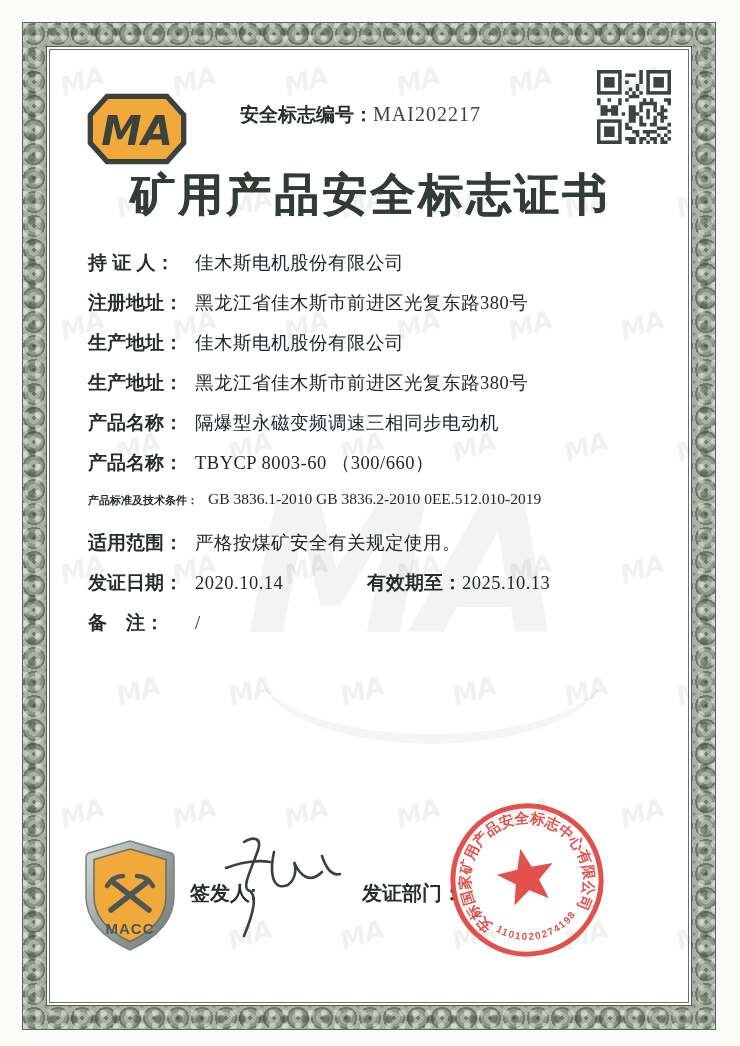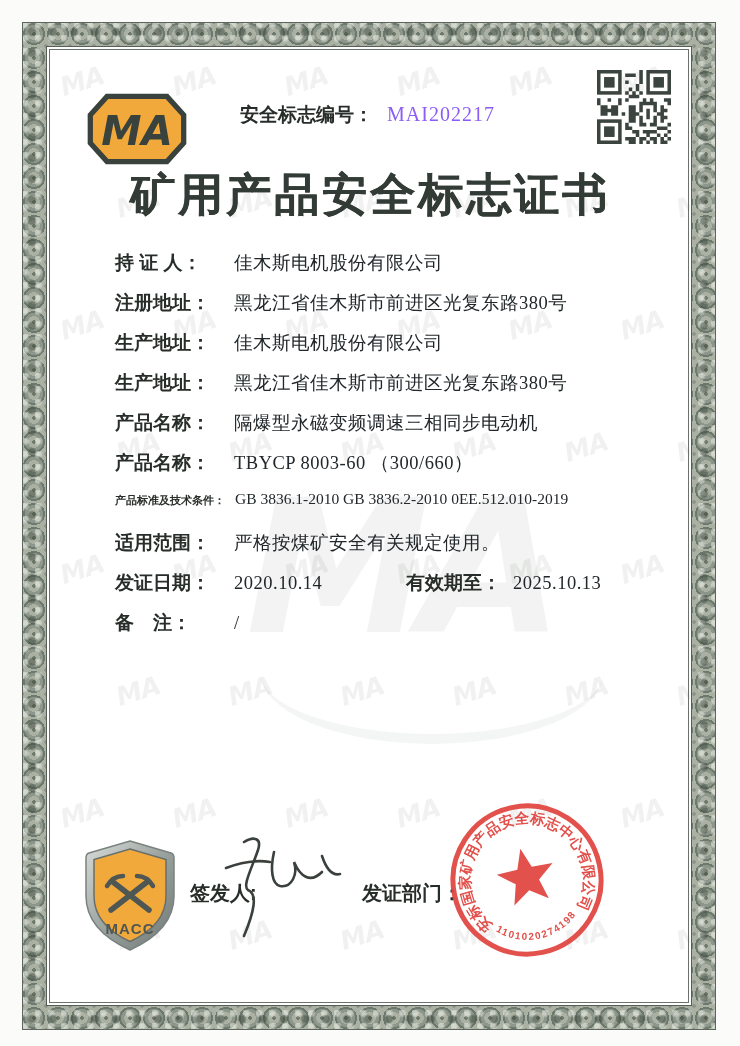--- a/index.html
+++ b/index.html
@@ -21,34 +21,34 @@
   .wm-tile{position:absolute;font:italic 700 26px "DejaVu Sans",sans-serif;color:rgba(110,122,112,.10);
     transform:rotate(-18deg);letter-spacing:-1px;}
   .wm-big{position:absolute;left:198px;top:428px;font:italic 900 185px "DejaVu Sans",sans-serif;
     color:rgba(105,115,108,.085);letter-spacing:-10px;line-height:1;}
   .wm-arc{position:absolute;left:212px;top:552px;width:344px;height:134px;border-radius:50%;
     border-bottom:10px solid rgba(105,115,108,.07);}
   .content{position:absolute;inset:0;z-index:5;}
 
   
   .ma-logo{position:absolute;left:84px;top:92px;}
-  .certno{position:absolute;left:240px;top:102px;display:flex;align-items:baseline;gap:14px;}
+  .certno{position:absolute;left:240px;top:102px;display:flex;align-items:baseline;}
   .certno .lbl{font-family:"Liberation Sans",sans-serif;font-weight:700;font-size:19px;color:#272d29;}
-  .certno .val{font-size:20px;letter-spacing:1px;color:#8b5cf6;}
+  .certno .val{font-size:20px;letter-spacing:1px;color:#404040;}
   .qr{position:absolute;left:597px;top:70px;}
   .title{position:absolute;left:0;top:165px;width:100%;text-align:center;
     font-size:45px;font-weight:700;letter-spacing:3px;color:#333b36;
     text-shadow:0.5px 0 0 #333b36;}
 
   
   .fields{position:absolute;left:88px;top:250px;right:70px;}
   .row{display:flex;align-items:baseline;height:40px;}
   .row .lbl{font-family:"Liberation Sans",sans-serif;font-weight:700;font-size:19px;color:#272d29;
-    width:107px;flex:0 0 auto;margin-left:27px;}
-  .row .val{font-size:18.5px;color:#21272a;margin-left:12px;letter-spacing:.5px;}
+    width:107px;flex:0 0 auto;}
+  .row .val{font-size:18.5px;color:#21272a;margin-left:0;letter-spacing:.5px;}
   .row.long .lbl{width:auto;font-size:11px;letter-spacing:0;}
   .row.long .val{font-size:15.5px;white-space:nowrap;margin-left:10px;letter-spacing:0;}
   .row .val.w-date{width:168px;flex:0 0 auto;}
   .row .lbl2{font-family:"Liberation Sans",sans-serif;font-weight:700;font-size:19px;color:#272d29;margin-left:4px;}
 
   
   .statement{position:absolute;left:80px;top:700px;width:586px;font-size:16px;line-height:31px;
     text-indent:2em;text-align:justify;color:#23282b;font-weight:600;letter-spacing:.4px;}
 
   

